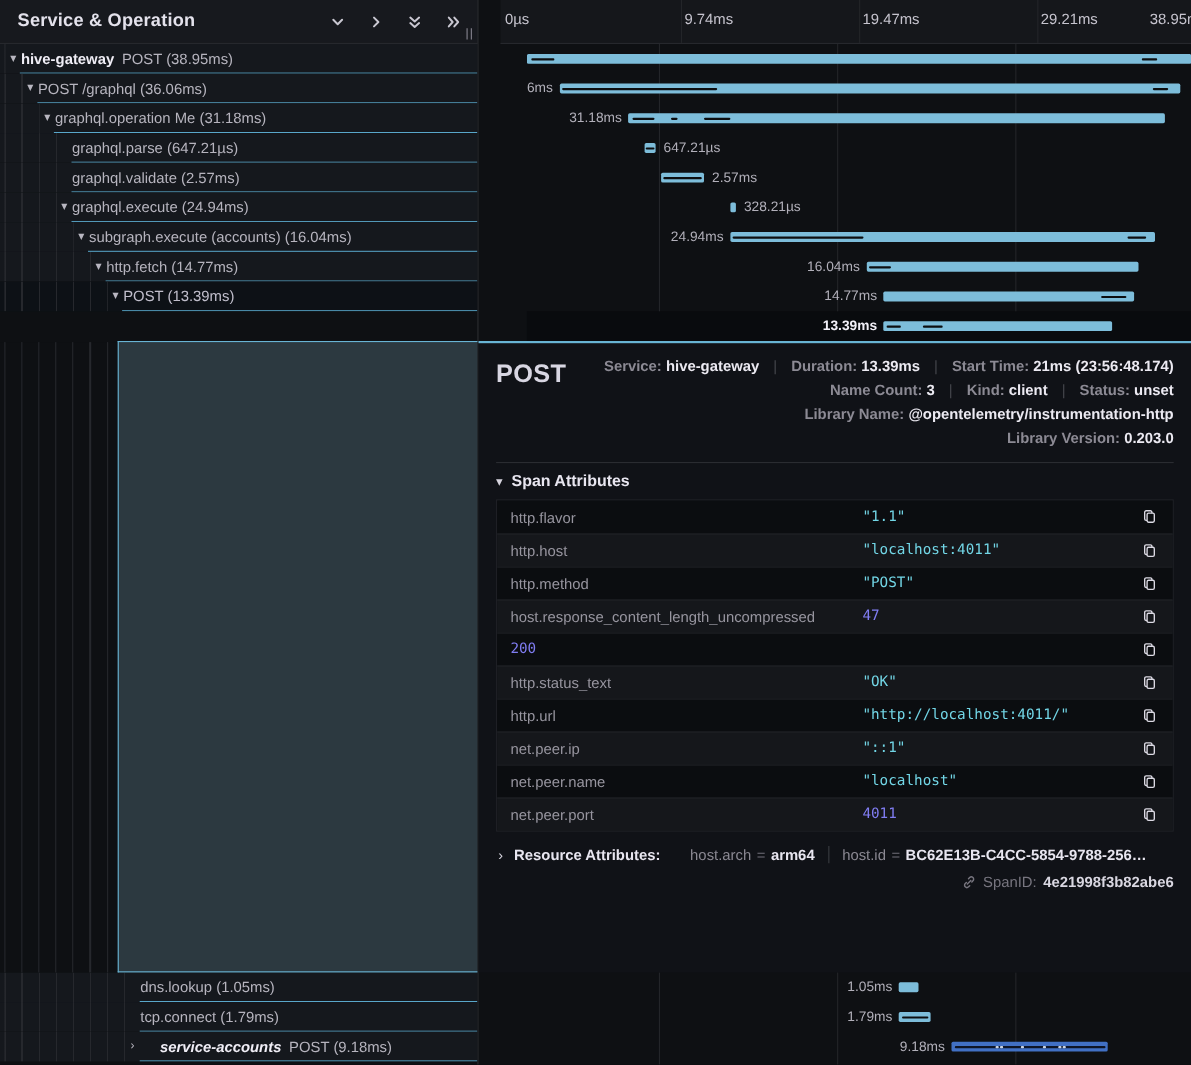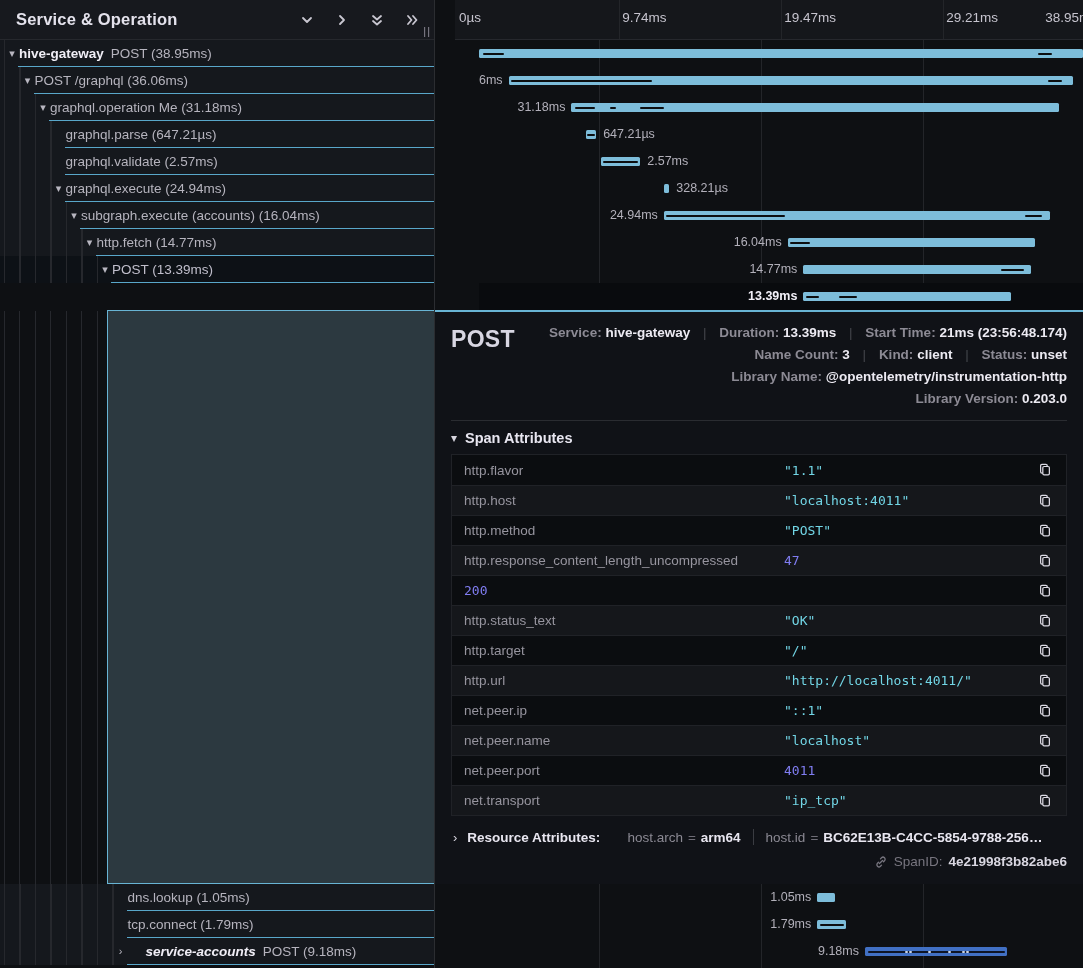--- a/index.html
+++ b/index.html
@@ -399,21 +399,21 @@
         <span class="attr-key">http.method</span>
         <span class="attr-val" data-type="string">"POST"</span>
         <span class="copy-btn">
             <svg width="14" height="14" viewBox="0 0 16 16" fill="none" stroke="#dcdae4" stroke-width="1.4" stroke-linejoin="round">
               <rect x="5.5" y="4" width="7.5" height="9.5" rx="1.5"></rect>
               <path d="M10.5 4V3a1.5 1.5 0 00-1.5-1.5H4.5A1.5 1.5 0 003 3v7a1.5 1.5 0 001.5 1.5h1"></path>
             </svg>
           </span>
       </div>
       <div class="attr-row">
-        <span class="attr-key">http.response_content_length_uncompressed</span>
+        <span class="attr-key">host.response_content_length_uncompressed</span>
         <span class="attr-val" data-type="number">47</span>
         <span class="copy-btn">
             <svg width="14" height="14" viewBox="0 0 16 16" fill="none" stroke="#dcdae4" stroke-width="1.4" stroke-linejoin="round">
               <rect x="5.5" y="4" width="7.5" height="9.5" rx="1.5"></rect>
               <path d="M10.5 4V3a1.5 1.5 0 00-1.5-1.5H4.5A1.5 1.5 0 003 3v7a1.5 1.5 0 001.5 1.5h1"></path>
             </svg>
           </span>
       </div>
       <div class="attr-row">
         <span class="attr-val" data-type="number">200</span>
@@ -428,30 +428,20 @@
         <span class="attr-key">http.status_text</span>
         <span class="attr-val" data-type="string">"OK"</span>
         <span class="copy-btn">
             <svg width="14" height="14" viewBox="0 0 16 16" fill="none" stroke="#dcdae4" stroke-width="1.4" stroke-linejoin="round">
               <rect x="5.5" y="4" width="7.5" height="9.5" rx="1.5"></rect>
               <path d="M10.5 4V3a1.5 1.5 0 00-1.5-1.5H4.5A1.5 1.5 0 003 3v7a1.5 1.5 0 001.5 1.5h1"></path>
             </svg>
           </span>
       </div>
       <div class="attr-row">
-        <span class="attr-key">http.target</span>
-        <span class="attr-val" data-type="string">"/"</span>
-        <span class="copy-btn">
-            <svg width="14" height="14" viewBox="0 0 16 16" fill="none" stroke="#dcdae4" stroke-width="1.4" stroke-linejoin="round">
-              <rect x="5.5" y="4" width="7.5" height="9.5" rx="1.5"></rect>
-              <path d="M10.5 4V3a1.5 1.5 0 00-1.5-1.5H4.5A1.5 1.5 0 003 3v7a1.5 1.5 0 001.5 1.5h1"></path>
-            </svg>
-          </span>
-      </div>
-      <div class="attr-row">
         <span class="attr-key">http.url</span>
         <span class="attr-val" data-type="string">"http://localhost:4011/"</span>
         <span class="copy-btn">
             <svg width="14" height="14" viewBox="0 0 16 16" fill="none" stroke="#dcdae4" stroke-width="1.4" stroke-linejoin="round">
               <rect x="5.5" y="4" width="7.5" height="9.5" rx="1.5"></rect>
               <path d="M10.5 4V3a1.5 1.5 0 00-1.5-1.5H4.5A1.5 1.5 0 003 3v7a1.5 1.5 0 001.5 1.5h1"></path>
             </svg>
           </span>
       </div>
       <div class="attr-row">
@@ -470,30 +460,20 @@
         <span class="copy-btn">
             <svg width="14" height="14" viewBox="0 0 16 16" fill="none" stroke="#dcdae4" stroke-width="1.4" stroke-linejoin="round">
               <rect x="5.5" y="4" width="7.5" height="9.5" rx="1.5"></rect>
               <path d="M10.5 4V3a1.5 1.5 0 00-1.5-1.5H4.5A1.5 1.5 0 003 3v7a1.5 1.5 0 001.5 1.5h1"></path>
             </svg>
           </span>
       </div>
       <div class="attr-row">
         <span class="attr-key">net.peer.port</span>
         <span class="attr-val" data-type="number">4011</span>
-        <span class="copy-btn">
-            <svg width="14" height="14" viewBox="0 0 16 16" fill="none" stroke="#dcdae4" stroke-width="1.4" stroke-linejoin="round">
-              <rect x="5.5" y="4" width="7.5" height="9.5" rx="1.5"></rect>
-              <path d="M10.5 4V3a1.5 1.5 0 00-1.5-1.5H4.5A1.5 1.5 0 003 3v7a1.5 1.5 0 001.5 1.5h1"></path>
-            </svg>
-          </span>
-      </div>
-      <div class="attr-row">
-        <span class="attr-key">net.transport</span>
-        <span class="attr-val" data-type="string">"ip_tcp"</span>
         <span class="copy-btn">
             <svg width="14" height="14" viewBox="0 0 16 16" fill="none" stroke="#dcdae4" stroke-width="1.4" stroke-linejoin="round">
               <rect x="5.5" y="4" width="7.5" height="9.5" rx="1.5"></rect>
               <path d="M10.5 4V3a1.5 1.5 0 00-1.5-1.5H4.5A1.5 1.5 0 003 3v7a1.5 1.5 0 001.5 1.5h1"></path>
             </svg>
           </span>
       </div>
     </div>
 
     <div class="res-row">

